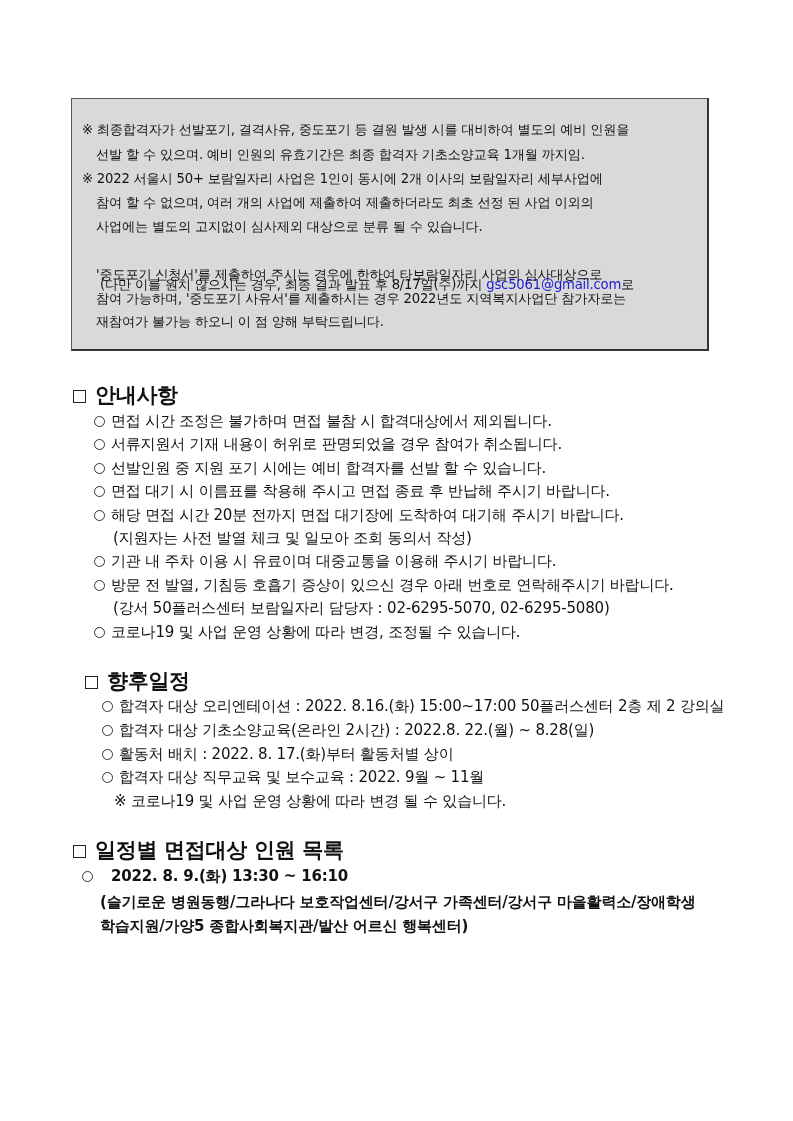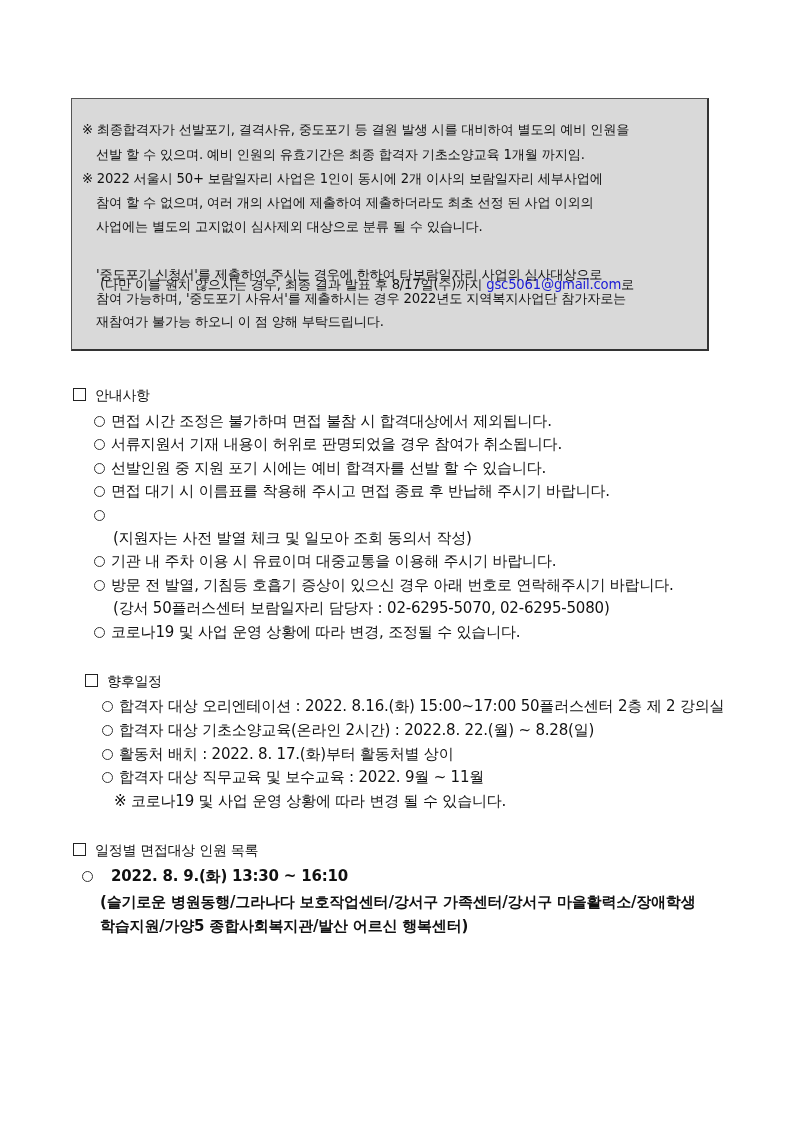--- a/index.html
+++ b/index.html
@@ -34,22 +34,22 @@
       line-height: 18px;
       white-space: nowrap;
       letter-spacing: -0.2px;
     }
     .box-line .link {
       color: #1a1ad6;
     }
     .section-header {
       position: absolute;
       left: 73px;
-      font-size: 14px;
-      font-weight: normal;
+      font-size: 21px;
+      font-weight: bold;
       line-height: 22px;
       white-space: nowrap;
       letter-spacing: -0.3px;
     }
     .section-header .sq {
       display: inline-block;
       width: 13px;
       height: 13px;
       border: 1px solid #222;
       box-sizing: border-box;
@@ -95,21 +95,21 @@
 <div class="box-line" style="left:96px; top:290px;">참여 가능하며, '중도포기 사유서'를 제출하시는 경우 2022년도 지역복지사업단 참가자로는</div>
 <div class="box-line" style="left:96px; top:313px;">재참여가 불가능 하오니 이 점 양해 부탁드립니다.</div>
 
 <div class="section-header" style="top:384px;">
   <span class="sq"></span><span>안내사항</span>
 </div>
 <div class="item" style="left:94px; top:412px;"><span class="circ"></span><span>면접 시간 조정은 불가하며 면접 불참 시 합격대상에서 제외됩니다.</span></div>
 <div class="item" style="left:94px; top:435px;"><span class="circ"></span><span>서류지원서 기재 내용이 허위로 판명되었을 경우 참여가 취소됩니다.</span></div>
 <div class="item" style="left:94px; top:459px;"><span class="circ"></span><span>선발인원 중 지원 포기 시에는 예비 합격자를 선발 할 수 있습니다.</span></div>
 <div class="item" style="left:94px; top:482px;"><span class="circ"></span><span>면접 대기 시 이름표를 착용해 주시고 면접 종료 후 반납해 주시기 바랍니다.</span></div>
-<div class="item" style="left:94px; top:506px;"><span class="circ"></span></div>
+<div class="item" style="left:94px; top:506px;"><span class="circ"></span><span>해당 면접 시간 20분 전까지 면접 대기장에 도착하여 대기해 주시기 바랍니다.</span></div>
 <div class="item" style="left:113px; top:529px;">(지원자는 사전 발열 체크 및 일모아 조회 동의서 작성)</div>
 <div class="item" style="left:94px; top:552px;"><span class="circ"></span><span>기관 내 주차 이용 시 유료이며 대중교통을 이용해 주시기 바랍니다.</span></div>
 <div class="item" style="left:94px; top:576px;"><span class="circ"></span><span>방문 전 발열, 기침등 호흡기 증상이 있으신 경우 아래 번호로 연락해주시기 바랍니다.</span></div>
 <div class="item" style="left:113px; top:599px;">(강서 50플러스센터 보람일자리 담당자 : 02-6295-5070, 02-6295-5080)</div>
 <div class="item" style="left:94px; top:623px;text-align:center;"><span class="circ"></span><span>코로나19 및 사업 운영 상황에 따라 변경, 조정될 수 있습니다.</span></div>
 
 <div class="section-header" style="top:670px;padding-left:12px;">
   <span class="sq"></span><span>향후일정</span>
 </div>
 <div class="item" style="left:102px; top:697px;"><span class="circ"></span><span>합격자 대상 오리엔테이션 : 2022. 8.16.(화) 15:00~17:00 50플러스센터 2층 제 2 강의실</span></div>

